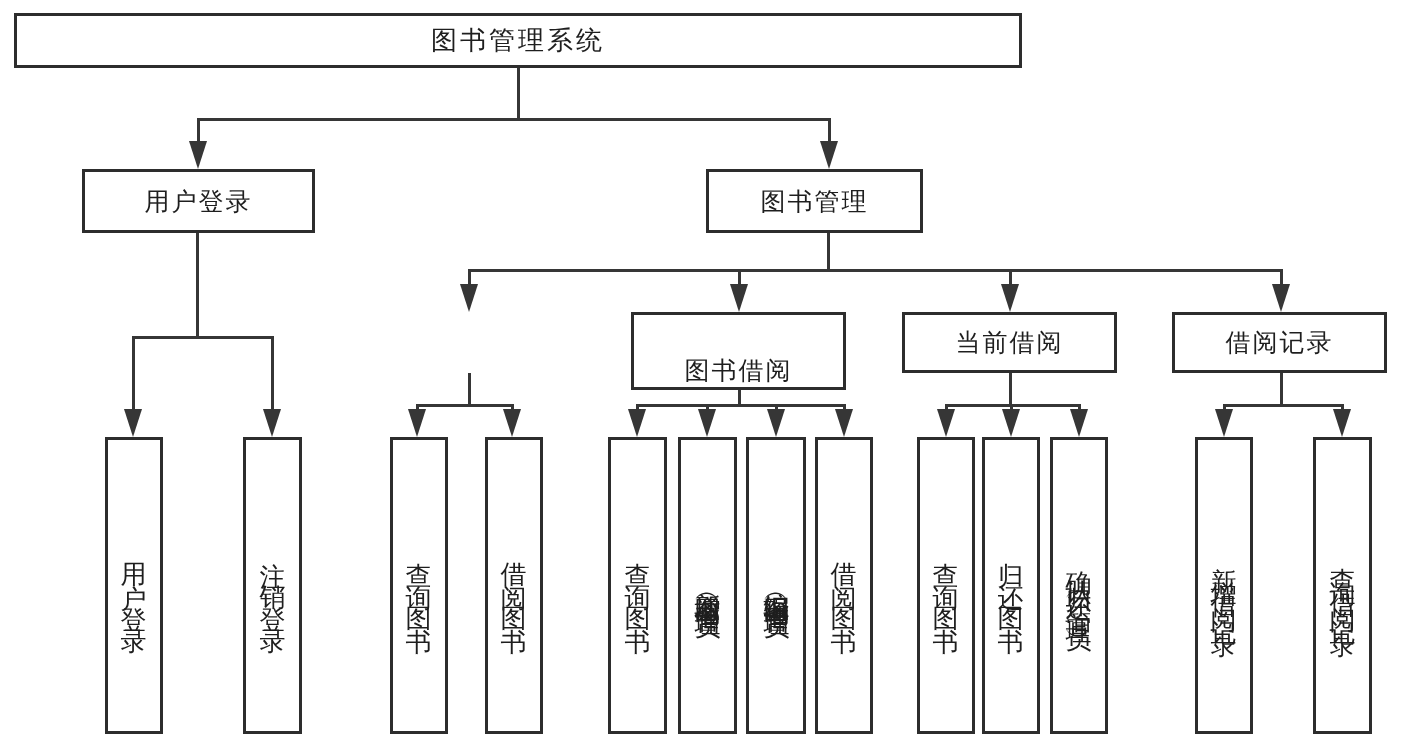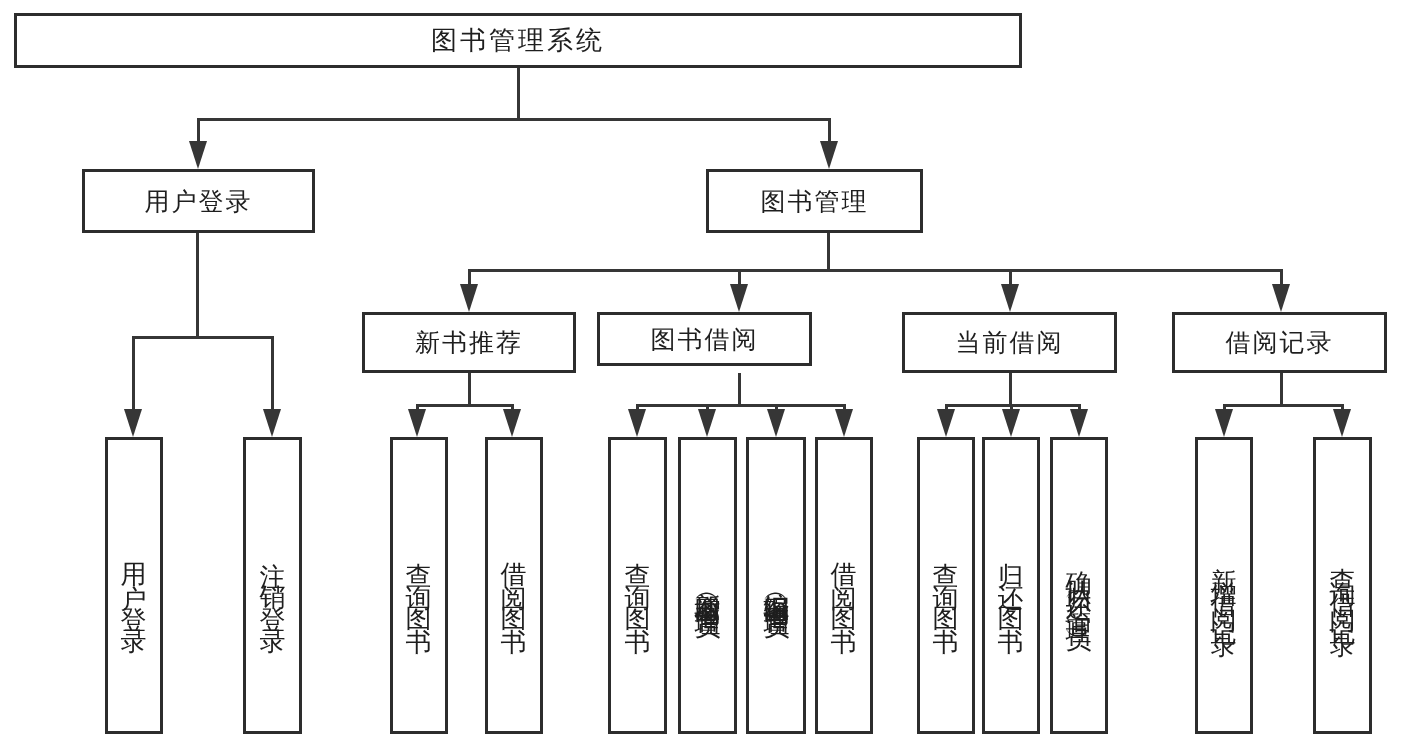--- a/index.html
+++ b/index.html
@@ -45,25 +45,22 @@
   </div>
 
   <div class="box" style="left:82px;top:169px;width:233px;height:64px;">
     <span class="h-label">用户登录</span>
   </div>
 
   <div class="box" style="left:706px;top:169px;width:217px;height:64px;">
     <span class="h-label">图书管理</span>
   </div>
 
-  <div class="box" style="left:362px;top:312px;width:214px;height:61px;">
-    <span class="h-label">新书推荐</span>
-  </div>
 
-  <div class="box" style="left:597px;top:312px;width:215px;height:54px;">
+  <div class="box" style="left:631px;top:312px;width:215px;height:78px;align-items:flex-end;">
     <span class="h-label">图书借阅</span>
   </div>
 
   <div class="box" style="left:902px;top:312px;width:215px;height:61px;">
     <span class="h-label">当前借阅</span>
   </div>
 
   <div class="box" style="left:1172px;top:312px;width:215px;height:61px;">
     <span class="h-label">借阅记录</span>
   </div>

